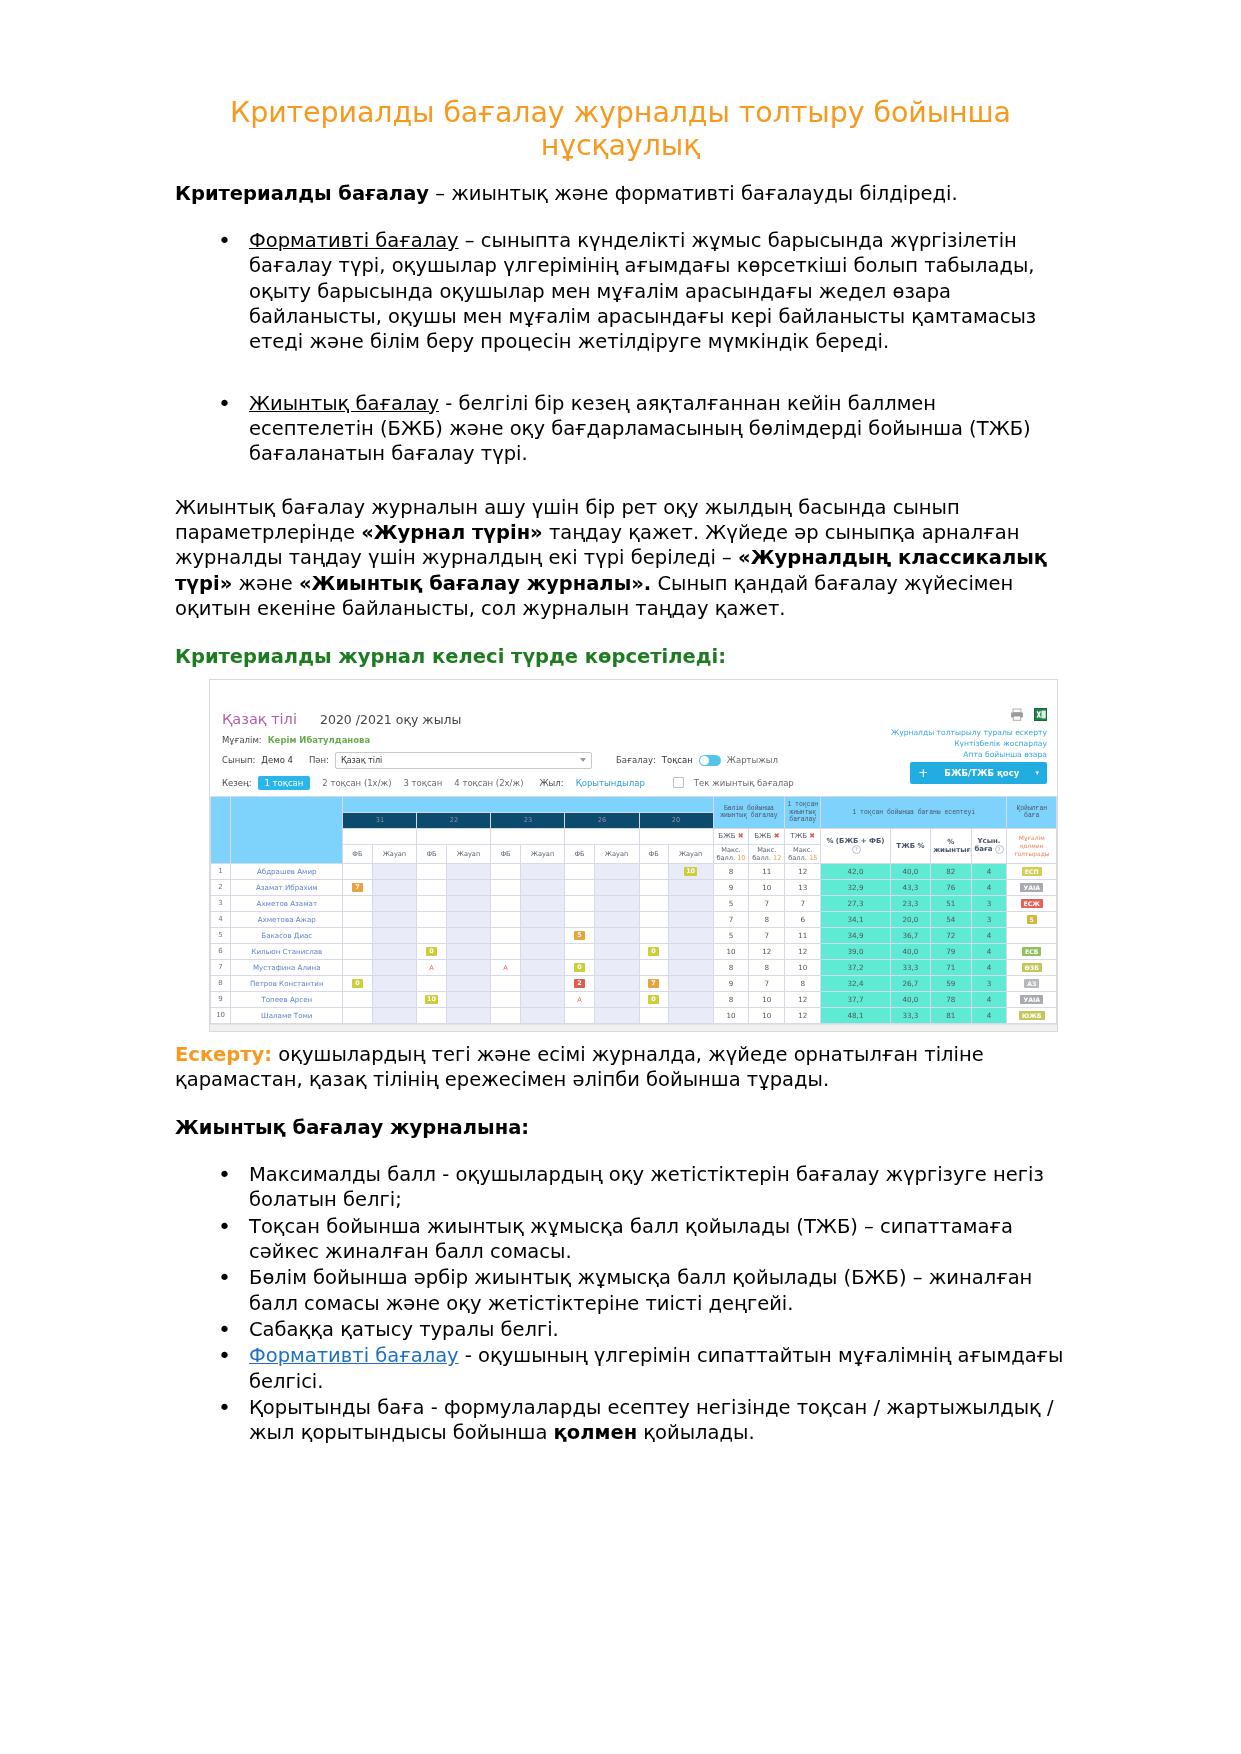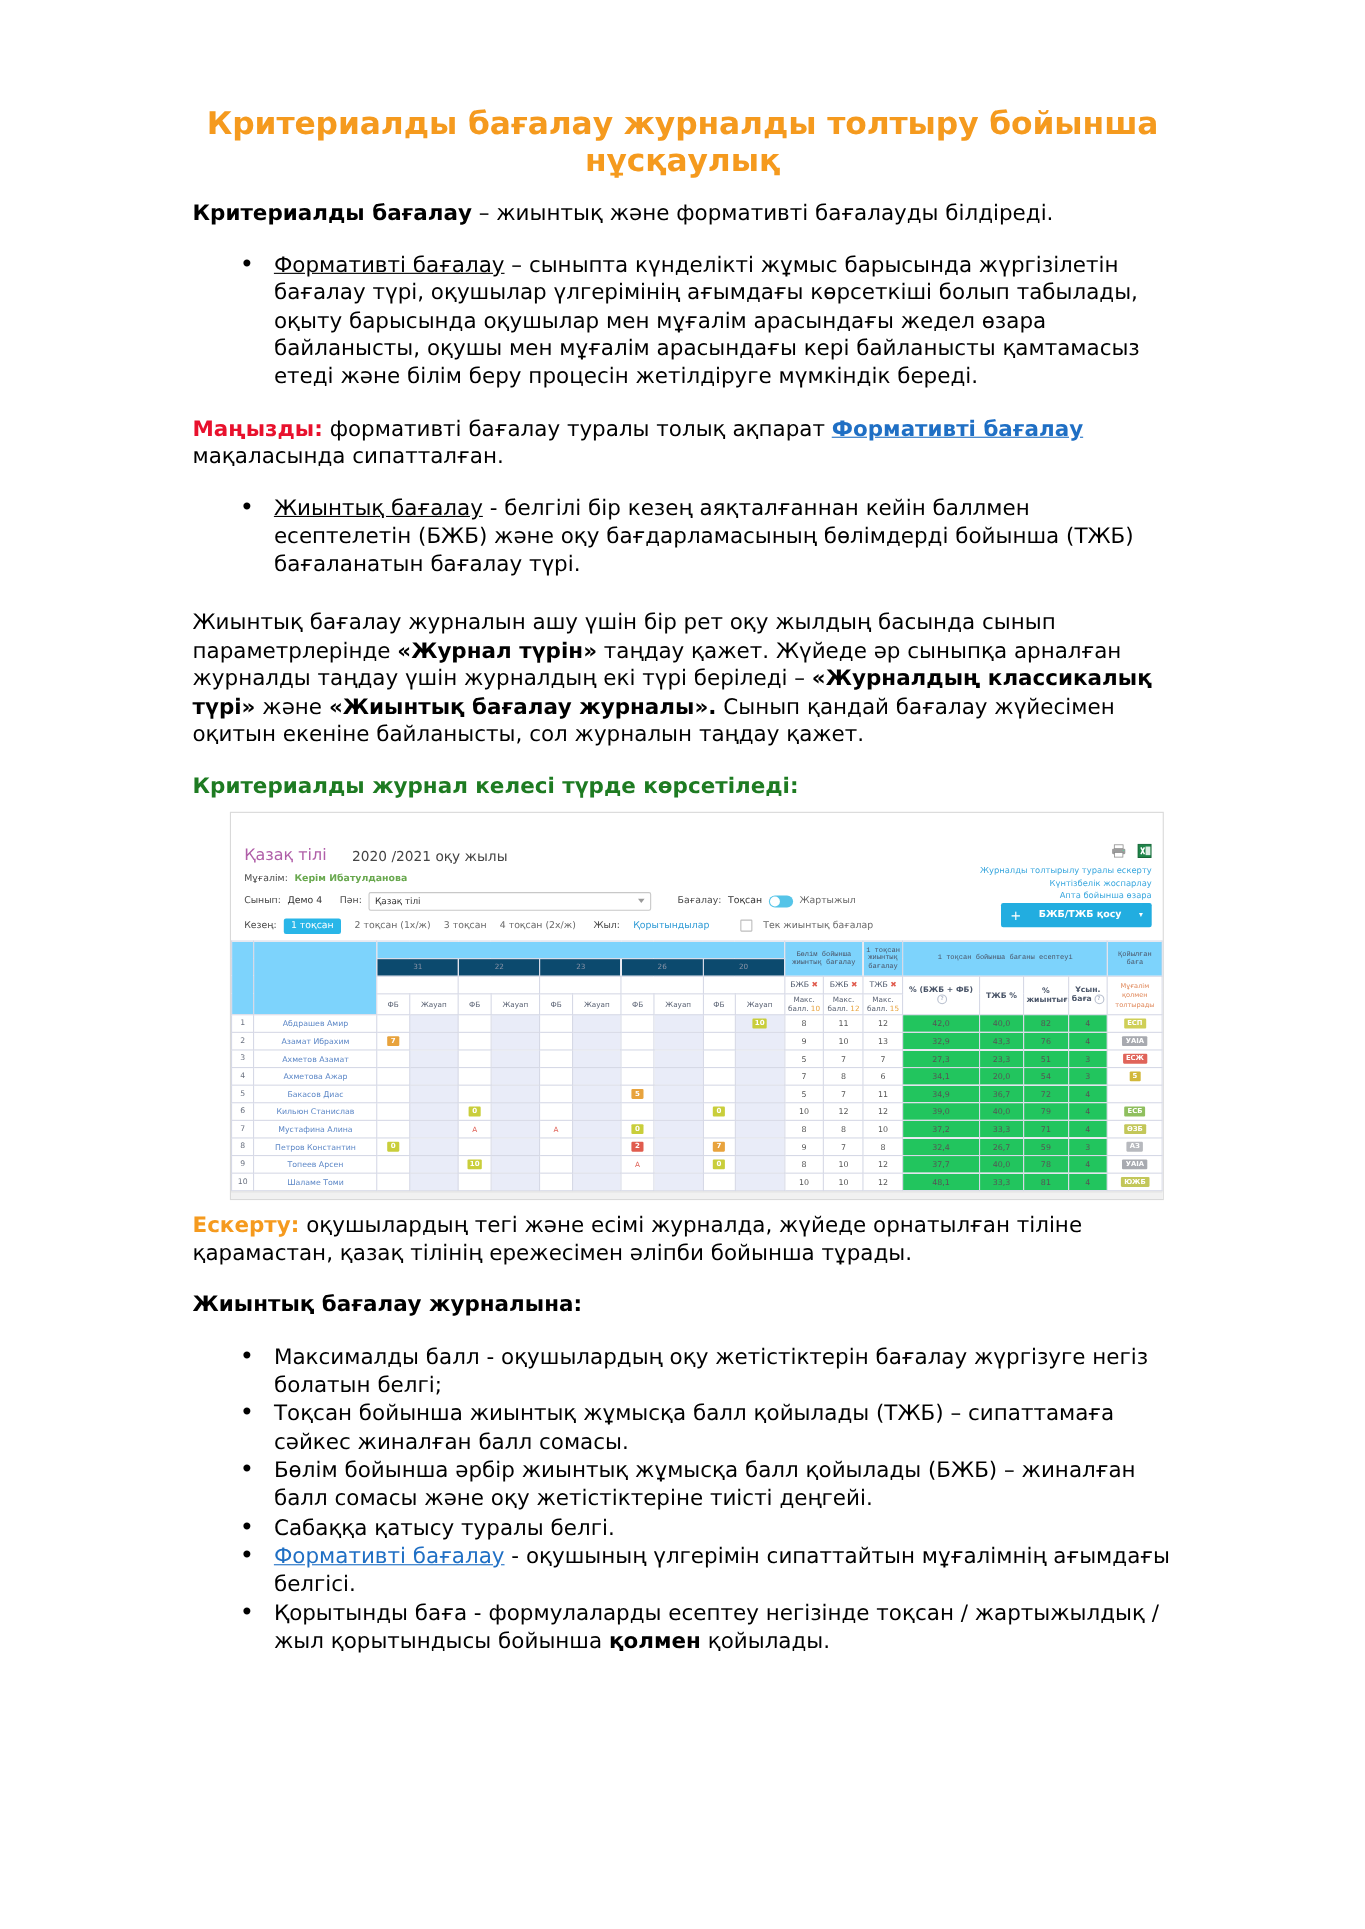--- a/index.html
+++ b/index.html
@@ -17,21 +17,21 @@
     box-sizing:border-box;
     padding:96px 175px 40px 175px;
     position:relative;
   }
 
   
   h1.doc-title{
     margin:0 0 18px 0;
     font-size:28.5px;
     line-height:1.17;
-    font-weight:bold;
+    font-weight:normal;
     text-align:center;
     color:#F59A1E;
     letter-spacing:-0.1px;
   }
   p.para{
     margin:0 0 8px 0;
     font-size:19.5px;
     line-height:1.30;
     text-align:left;
   }
@@ -201,21 +201,21 @@
   }
   .hgroup{background:#7dd3fc;color:#4a5568;font-size:6.4px;line-height:1.15;font-family:Liberation Mono, monospace;}
   .hsub{background:#ffffff;font-size:7px;}
   .hdate{background:#0c4a6e;color:#8a93a6;font-size:6.6px;}
   .hcol{background:#ffffff;color:#5a6273;font-size:6.6px;}
   .name-cell{text-align:left;color:#5b86c6;font-size:7.1px;padding-left:5px;}
   .num-cell{color:#6b7280;width:14px;font-size:7px;}
   .fb-cell{background:#ffffff;width:26px;}
   .ans-cell{background:#e9ecf8;}
   .sum-cell{background:#ffffff;color:#555;}
-  .calc-cell{background:#22c55e;color:#555;}
+  .calc-cell{background:#5eead4;color:#555;}
   .final-cell{background:#ffffff;}
   .thickline td{border-top:1.6px solid #4a4a4a;}
 
   .mark{
     display:inline-block;min-width:7px;padding:0 2px;border-radius:1px;
     color:#fff;font-size:6.4px;line-height:9px;font-weight:bold;
   }
   .m-yellow{background:#C9CE3B;}
   .m-orange{background:#E8A33D;}
   .m-red{background:#E05C4E;}
@@ -255,23 +255,20 @@
   <div class="spacer-sm"></div>
 
   <ul class="bullets">
     <li>
       <span class="u">Формативті бағалау</span><span> – сыныпта күнделікті жұмыс барысында жүргізілетін бағалау түрі, оқушылар үлгерімінің ағымдағы көрсеткіші болып табылады, оқыту барысында оқушылар мен мұғалім арасындағы жедел өзара байланысты, оқушы мен мұғалім арасындағы кері байланысты қамтамасыз етеді және білім беру процесін жетілдіруге мүмкіндік береді.</span>
     </li>
   </ul>
 
   <div class="spacer-sm"></div>
 
-  <p class="para">
-    <span class="red-label">Маңызды:</span><span> формативті бағалау туралы толық ақпарат </span><a class="link" href="#">Формативті бағалау</a><span> мақаласында сипатталған.</span>
-  </p>
 
   <div class="spacer-sm"></div>
 
   <ul class="bullets">
     <li>
       <span class="u">Жиынтық бағалау</span><span> - белгілі бір кезең аяқталғаннан кейін баллмен есептелетін (БЖБ) және оқу бағдарламасының бөлімдерді бойынша (ТЖБ) бағаланатын бағалау түрі.</span>
     </li>
   </ul>
 
   <div class="spacer-md"></div>

